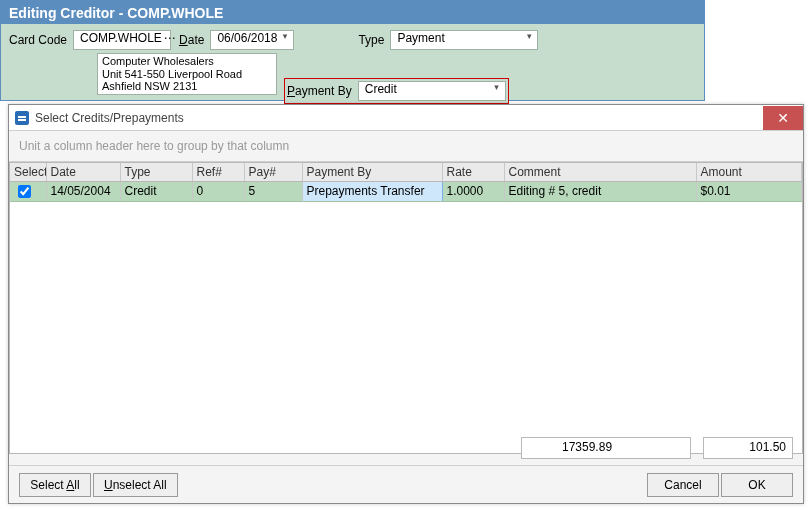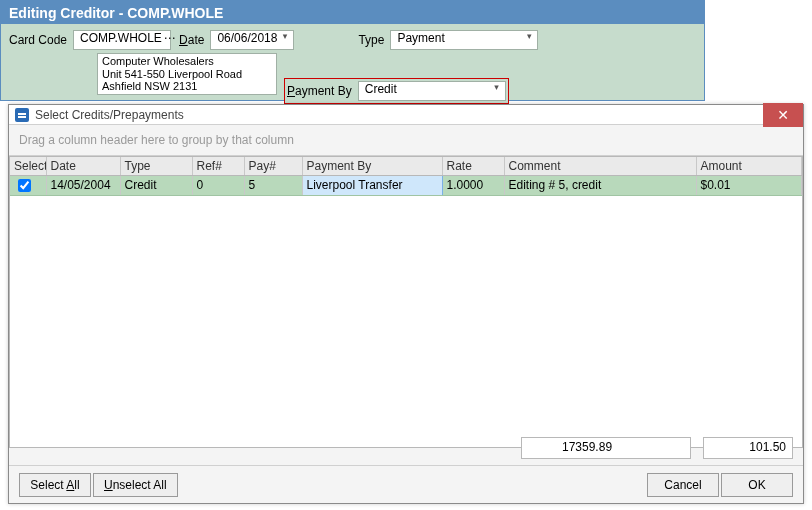--- a/index.html
+++ b/index.html
@@ -88,21 +88,21 @@
     position: absolute;
     left: 8px;
     top: 104px;
     width: 796px;
     height: 400px;
     border: 1px solid #8a8a8a;
     background: #f4f4f4;
     box-shadow: 0 0 4px rgba(0,0,0,0.2);
   }
   .dialog-title {
-    height: 20px;
+    height: 26px;
     background: #fff;
     border-bottom: 1px solid #d0d0d0;
     display: flex;
     align-items: center;
     justify-content: space-between;
     padding-left: 6px;
   }
   .dialog-title-text {
     font-size: 12px;
     color: #444;
@@ -269,21 +269,21 @@
 <div class="dialog">
   <div class="dialog-title">
     <div class="dialog-title-text">
       <span class="app-icon"></span>
       <span>Select Credits/Prepayments</span>
     </div>
     <div class="close-btn">
       <span>✕</span>
     </div>
   </div>
-  <div class="hint">Drag a column header here to group by that column</div>
+  <div class="hint">Unit a column header here to group by that column</div>
 
   <div class="grid-wrap">
     <table class="grid">
       <colgroup>
         <col class="col-sel">
           <col class="col-date">
           <col class="col-type">
         <col class="col-ref">
           <col class="col-pay">
           <col class="col-pb">
@@ -304,21 +304,21 @@
           <th class="num">Amount</th>
         </tr>
       </thead>
       <tbody>
         <tr class="data">
           <td class="ck"><input type="checkbox" checked="" style=""></td>
           <td>14/05/2004</td>
           <td>Credit</td>
           <td class="num">0</td>
           <td>5</td>
-          <td class="cell-payby">Liverpool Transfer</td>
+          <td class="cell-payby">Prepayments Transfer</td>
           <td class="num">1.0000</td>
           <td>Editing # 5, credit</td>
           <td class="num">$0.01</td>
         </tr>
       </tbody>
     </table>
   </div>
 
   <div class="totals">
     <div class="total-box t1">17359.89</div>

